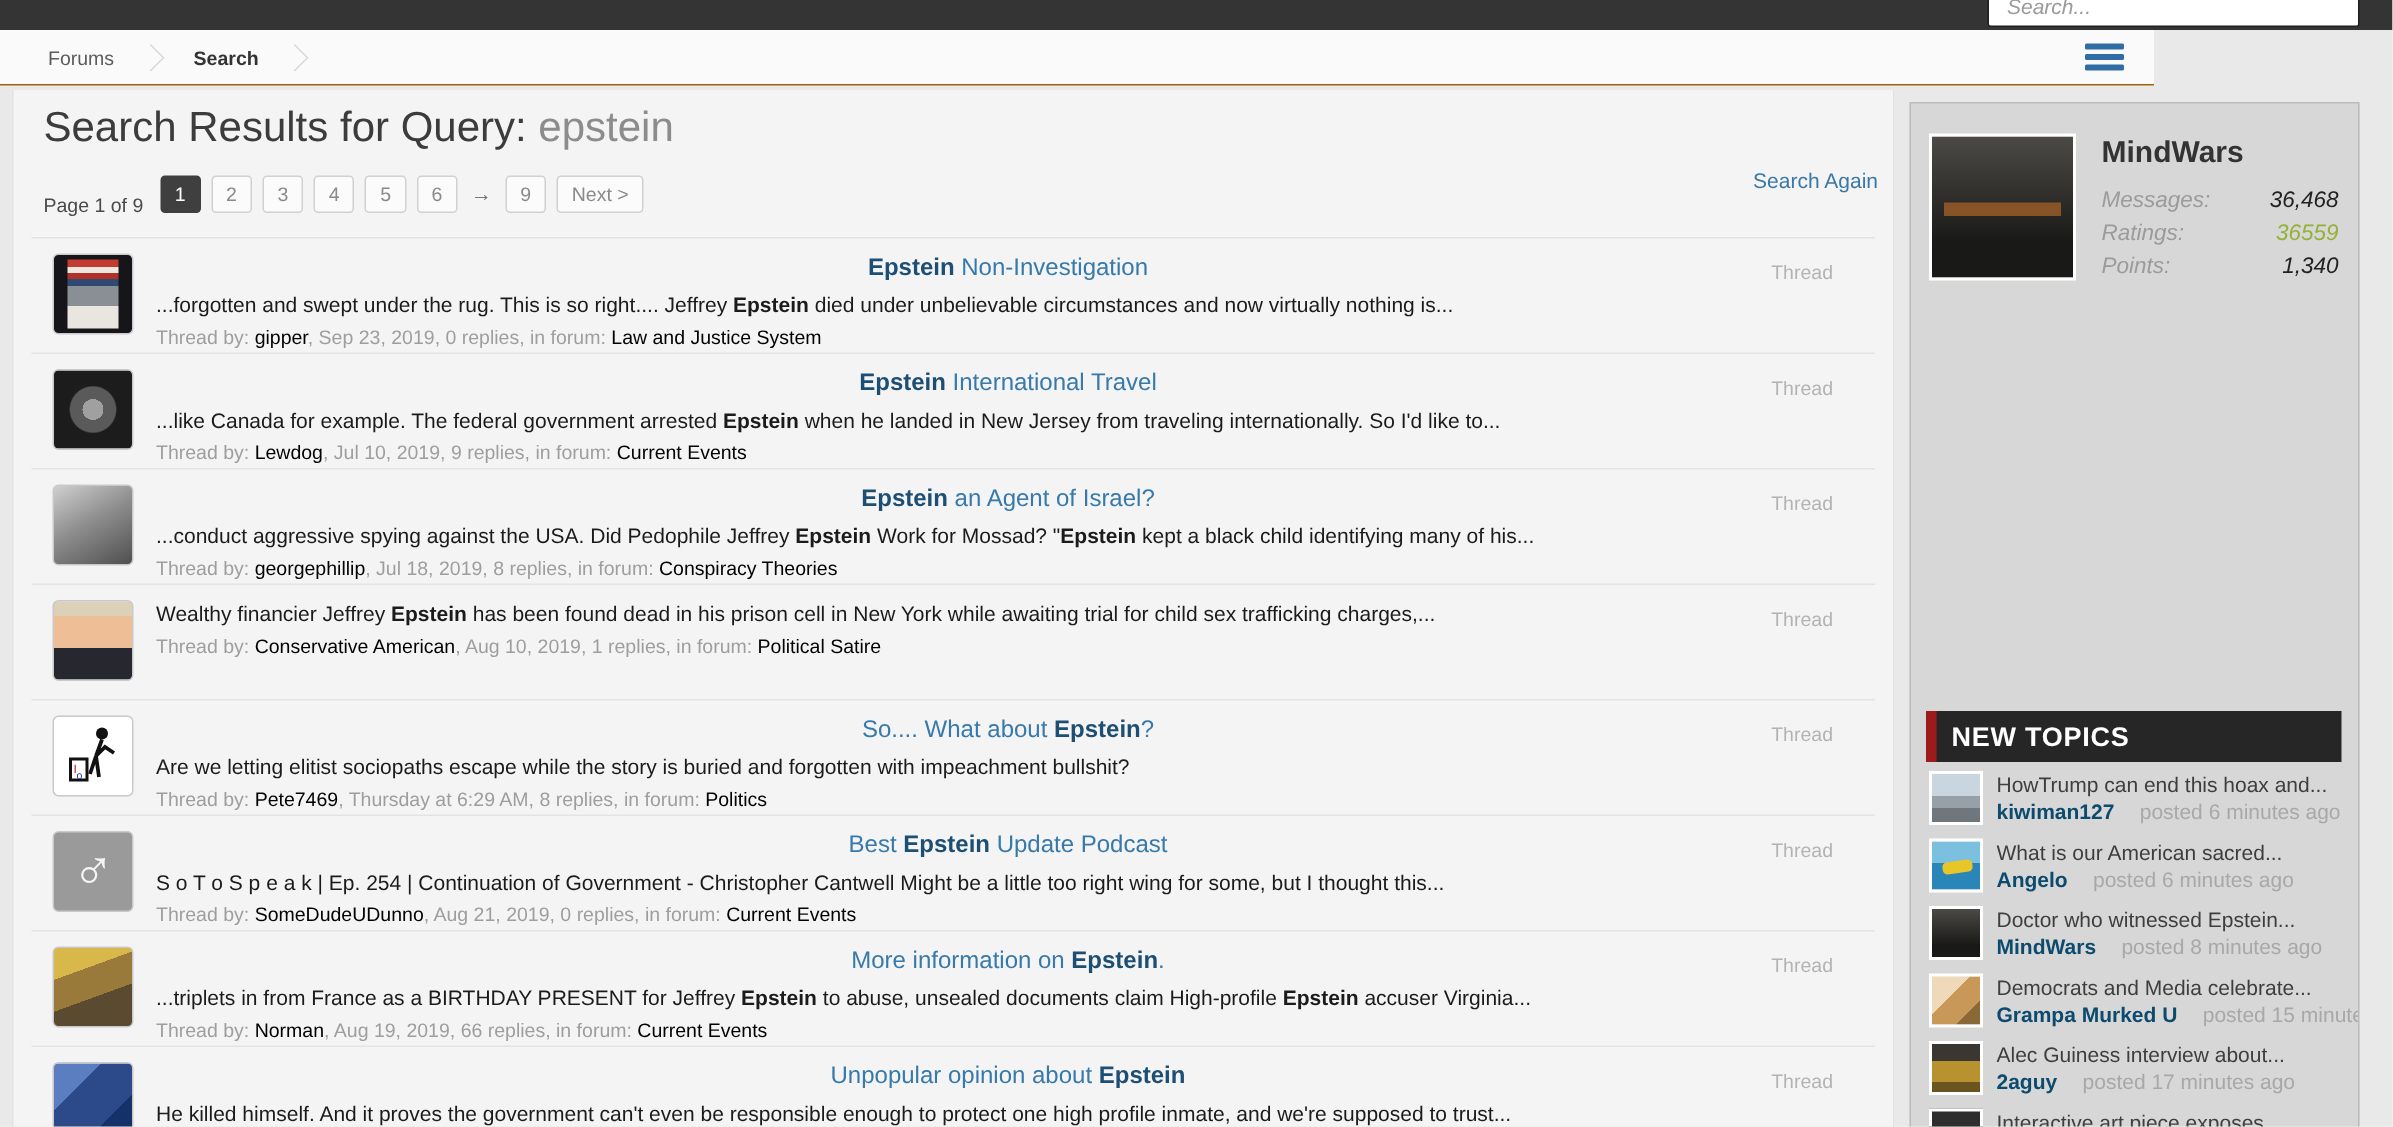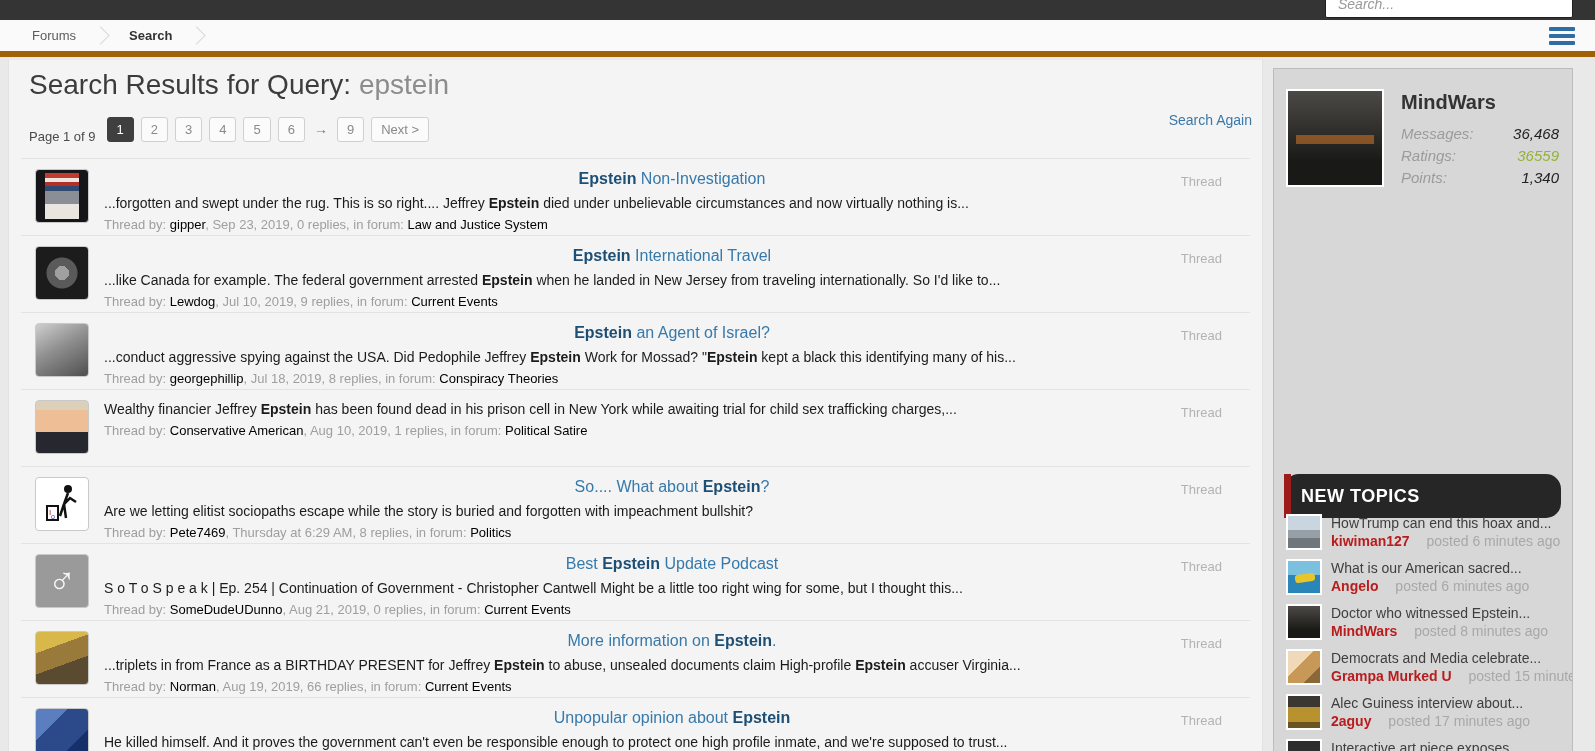--- a/index.html
+++ b/index.html
@@ -19,22 +19,22 @@
     position:absolute; right:22px; top:-10px;
     width:248px; height:28px;
     border:1px solid #1f1f1f; border-radius:2px;
     background:#fff; padding:2px 12px;
     font-family:"Liberation Sans", sans-serif; font-size:14px; color:#333;
     outline:none;
   }
   .topbar input::placeholder { font-style:italic; color:#9a9a9a; }
   
   .crumbbar {
-    position:absolute; top:20px; left:0; width:1595px; height:37px;
-    background:#fafafa; border-bottom:6px solid #a16207;
+    position:absolute; top:20px; left:0; width:1436px; height:37px;
+    background:#fafafa; border-bottom:1px solid #a16207;
     display:flex; align-items:center; padding:0 20px 0 24px; z-index:4;
   }
   .crumb { font-size:13px; color:#5c5c5c; text-decoration:none; padding:0 8px; }
   .crumb.active { font-weight:bold; color:#333; }
   .crumb-sep {
     width:13px; height:13px; margin:0 14px 0 10px;
     border-top:1px solid #d9d9d9; border-right:1px solid #d9d9d9;
     transform:rotate(45deg);
   }
   .hamburger { margin-left:auto; width:26px; height:18px; cursor:pointer;
@@ -114,40 +114,40 @@
   }
   .m-avatar::after { content:""; position:absolute; left:8px; right:8px; top:44px; height:9px;
     background:rgba(214,120,40,.55); }
   .m-info { flex:1; margin-left:17px; padding-top:2px; }
   .m-name { font-size:20px; font-weight:bold; color:#333; margin-bottom:9px; cursor:pointer; }
   .m-stat { display:flex; justify-content:space-between; font-size:15px; line-height:1.45;font-style:italic; }
   .m-stat .lbl { color:#9b9b9b; }
   .m-stat .val { color:#222; }
   .m-stat .val.green { color:#94b237; }
   .nt-head {
-    position:absolute; top:405px; left:10px; right:11px; height:44px;
-    background:#262626; display:flex; align-items:center;border-radius:15px;
+    position:absolute; top:405px; left:10px; right:11px; height:34px;
+    background:#262626; display:flex; align-items:center;
   }
   .nt-head::before { content:""; position:absolute; left:0; top:0; bottom:0; width:7px; background:#9e1b1b; }
   .nt-title { color:#fff; font-weight:bold; font-size:18px; margin-left:17px; letter-spacing:.5px; }
   .nt-items { position:absolute; top:445px; left:12px; right:6px; }
   .nt-item { display:flex; height:36px; margin-bottom:9px; }
   .nt-avatar { width:36px; height:36px; flex:none; border:2px solid #fff; cursor:pointer; background:#888; }
   .nta0 { background:linear-gradient(180deg,#c9d6df 0 45%, #97a0a6 45% 70%, #6f767c 70%); }
   .nta1 { background:linear-gradient(180deg,#7cc0e0 0 45%, #2a85b8 45%); position:relative; }
   .nta1::after { content:""; position:absolute; left:7px; top:13px; width:20px; height:8px;
     background:#e8c62a; border-radius:3px; transform:rotate(-8deg); }
   .nta2 { background:linear-gradient(180deg,#4c4a46,#191917 75%); }
   .nta3 { background:linear-gradient(135deg,#f0d9b8 0 40%, #c89858 40% 75%, #8a6838 75%); }
   .nta4 { background:linear-gradient(180deg,#3a3632 0 35%, #b8922e 35% 80%, #6a5420 80%); }
   .nta5 { background:#2e2e2e; }
   .nt-text { margin-left:9px; min-width:0; }
   .nt-t { font-size:14px; color:#3e3e3e; line-height:1.3; white-space:nowrap; overflow:hidden; cursor:pointer; }
   .nt-b { font-size:14px; line-height:1.35; white-space:nowrap; }
-  .nt-b .who { font-weight:bold; color:#b91c1c; text-decoration:none; cursor:pointer; }
+  .nt-b .who { font-weight:bold; color:#0c4a6e; text-decoration:none; cursor:pointer; }
   .nt-b .when { color:#a8a8a8;padding-left:13px; }
 </style>
 </head>
 <body>
 
 <div class="topbar">
   <input type="text" placeholder="Search..." style="">
 </div>
 
 <div class="crumbbar">
@@ -203,21 +203,21 @@
           <div class="snippet"><span>...like Canada for example. The federal government arrested </span><span class="seg-b">Epstein</span><span> when he landed in New Jersey from traveling internationally. So I'd like to...</span></div>
           <div class="meta"><span>Thread by: </span><a>Lewdog</a><span>, Jul 10, 2019, 9 replies, in forum: </span><a>Current Events</a></div>
         </div>
         <div class="badge">Thread</div>
       </div>
 
       <div class="row">
         <div class="avatar av2"></div>
         <div class="row-main">
           <a class="title"><span class="seg-b">Epstein</span><span> an Agent of Israel?</span></a>
-          <div class="snippet"><span>...conduct aggressive spying against the USA. Did Pedophile Jeffrey </span><span class="seg-b">Epstein</span><span> Work for Mossad? "</span><span class="seg-b">Epstein</span><span> kept a black this identifying many of his...</span></div>
+          <div class="snippet"><span>...conduct aggressive spying against the USA. Did Pedophile Jeffrey </span><span class="seg-b">Epstein</span><span> Work for Mossad? "</span><span class="seg-b">Epstein</span><span> kept a black child identifying many of his...</span></div>
           <div class="meta"><span>Thread by: </span><a>georgephillip</a><span>, Jul 18, 2019, 8 replies, in forum: </span><a>Conspiracy Theories</a></div>
         </div>
         <div class="badge">Thread</div>
       </div>
 
       <div class="row">
         <div class="avatar av3"></div>
         <div class="row-main">
           <div class="snippet"><span>Wealthy financier Jeffrey </span><span class="seg-b">Epstein</span><span> has been found dead in his prison cell in New York while awaiting trial for child sex trafficking charges,...</span></div>
           <div class="meta"><span>Thread by: </span><a>Conservative American</a><span>, Aug 10, 2019, 1 replies, in forum: </span><a>Political Satire</a></div>

